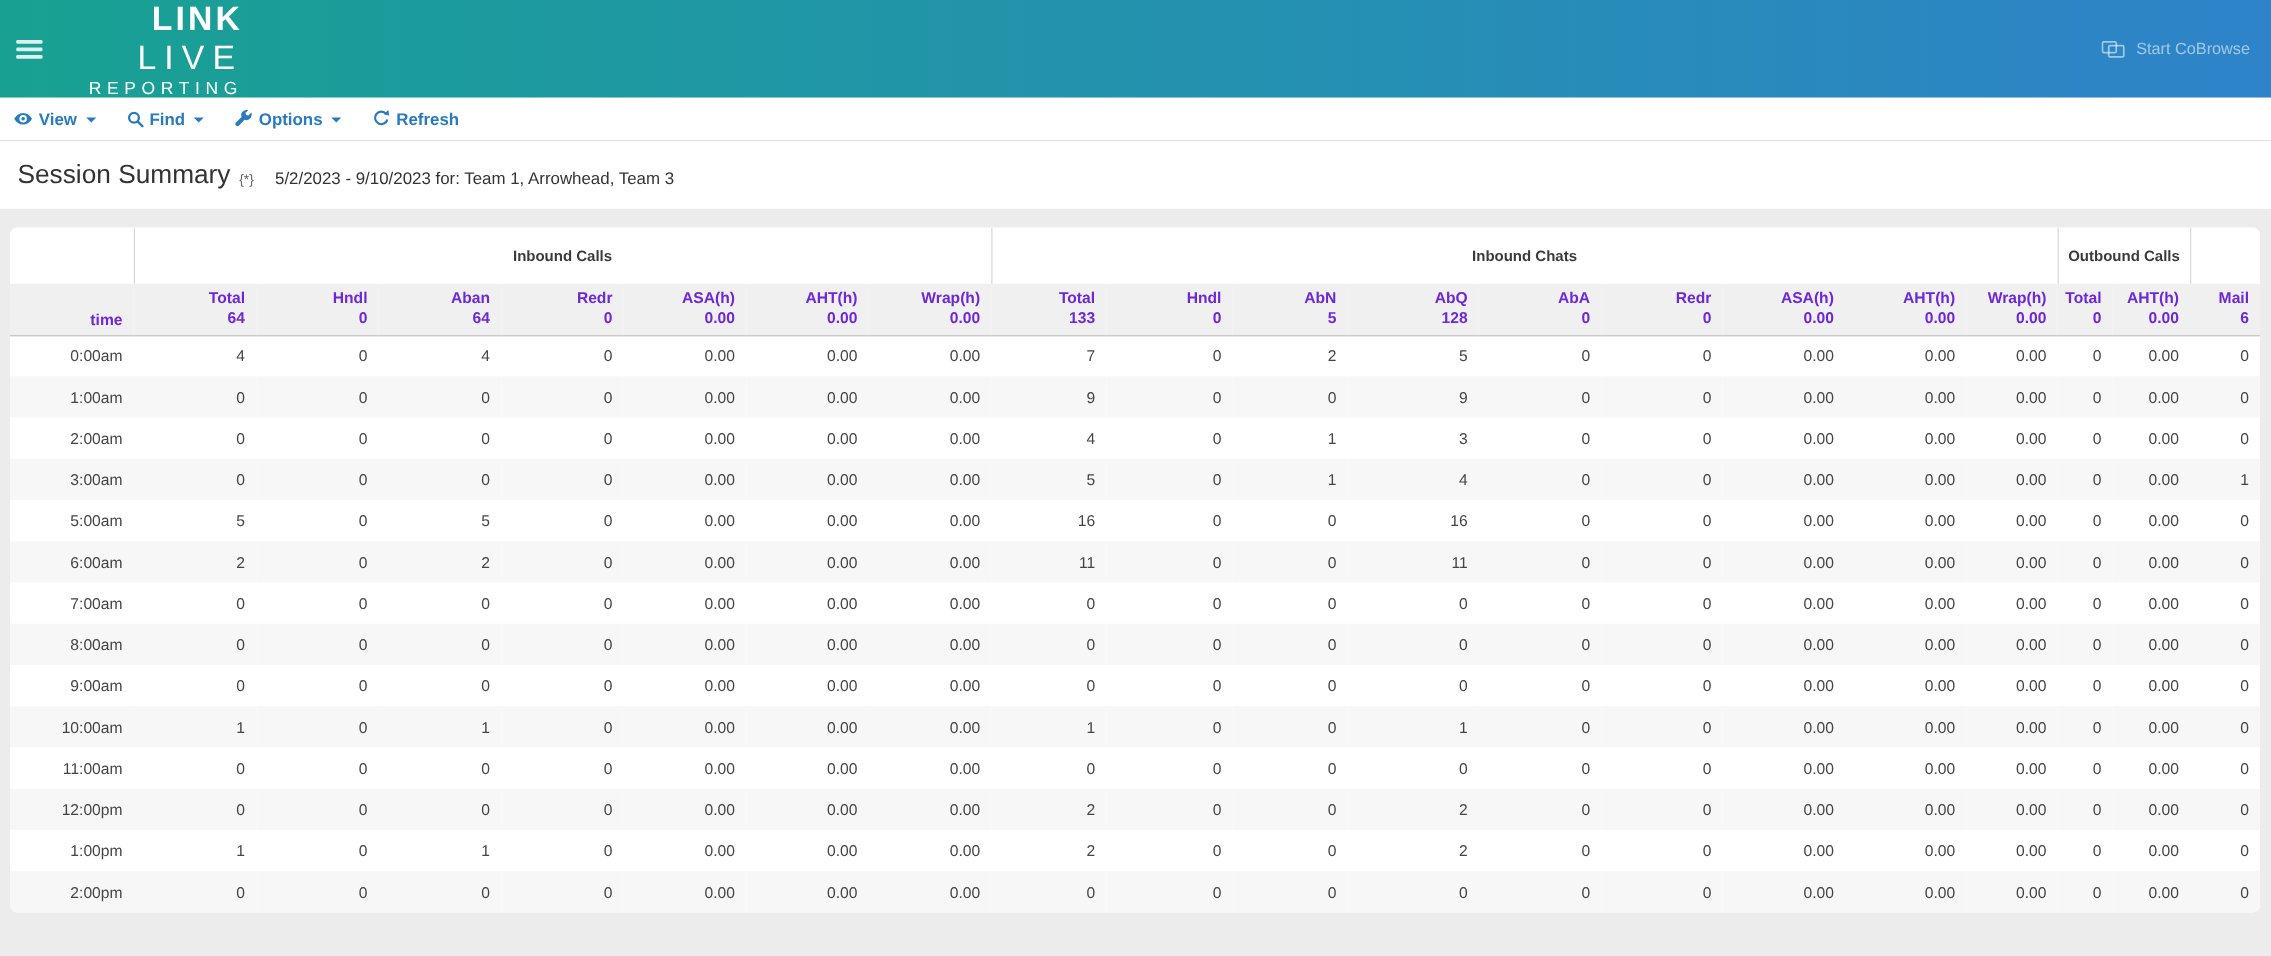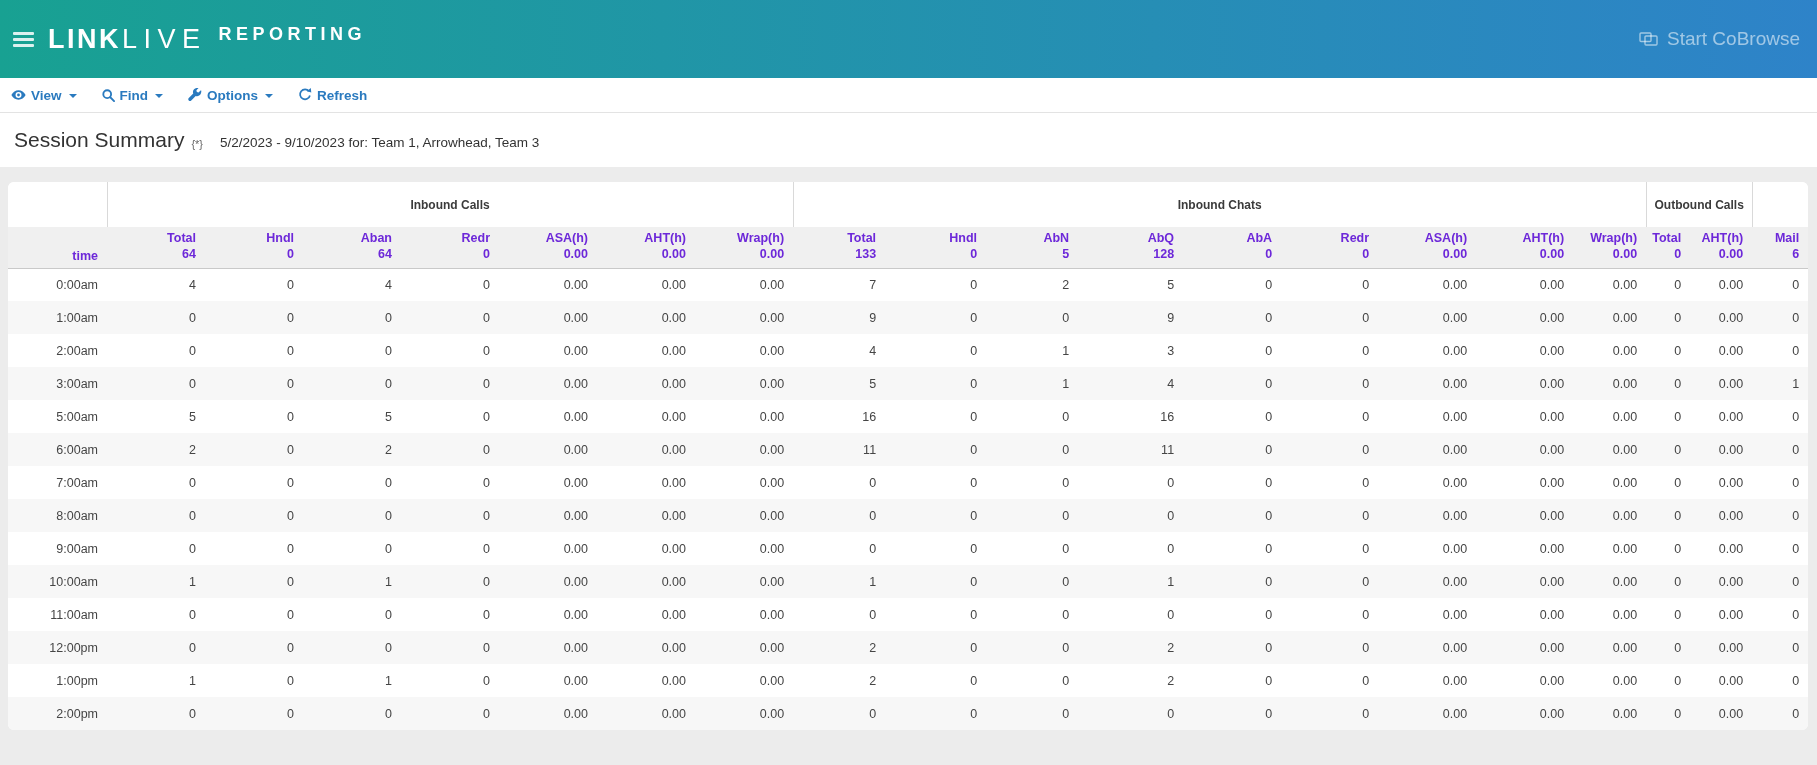--- a/index.html
+++ b/index.html
@@ -22,28 +22,28 @@
     background:var(--page-bg);
   }
   
   .app-header{
     height:78px;
     background:linear-gradient(90deg,var(--header-gradient-start) 0%,var(--header-gradient-end) 100%);
     display:flex;align-items:center;position:relative;
   }
   .hamburger{margin-left:11px;cursor:pointer;padding:4px 2px;}
   .hamburger .bar{width:21px;height:3px;border-radius:1px;background:rgba(255,255,255,.85);margin:3px 0;}
-  .logo{margin-left:12px;color:#fff;display:flex;align-items:flex-start;white-space:nowrap;}
+  .logo{margin-left:23px;color:#fff;display:flex;align-items:flex-end;white-space:nowrap;flex-direction:column;}
   .logo-bold{font-size:27px;font-weight:700;letter-spacing:2.5px;}
   .logo-light{font-size:27px;font-weight:400;letter-spacing:6.5px;margin-left:1px;}
-  .logo-rep{font-size:18px;font-weight:700;letter-spacing:4.5px;margin-left:12px;}
+  .logo-rep{font-size:14px;font-weight:400;letter-spacing:4.5px;margin-left:12px;}
   .cobrowse{
     position:absolute;right:17px;top:50%;transform:translateY(-50%);
     display:flex;align-items:center;gap:9px;
-    color:rgba(255,255,255,.55);font-size:19px;cursor:pointer;
+    color:rgba(255,255,255,.55);font-size:13px;cursor:pointer;
   }
   .cobrowse svg{display:block;}
   
   .toolbar{
     height:35px;background:#fff;border-bottom:1px solid #e3e3e3;
     display:flex;align-items:center;padding-left:11px;
   }
   .tool-item{
     display:flex;align-items:center;gap:5px;margin-right:25px;cursor:pointer;
     color:var(--toolbar-link);font-weight:700;font-size:13.5px;white-space:nowrap;

